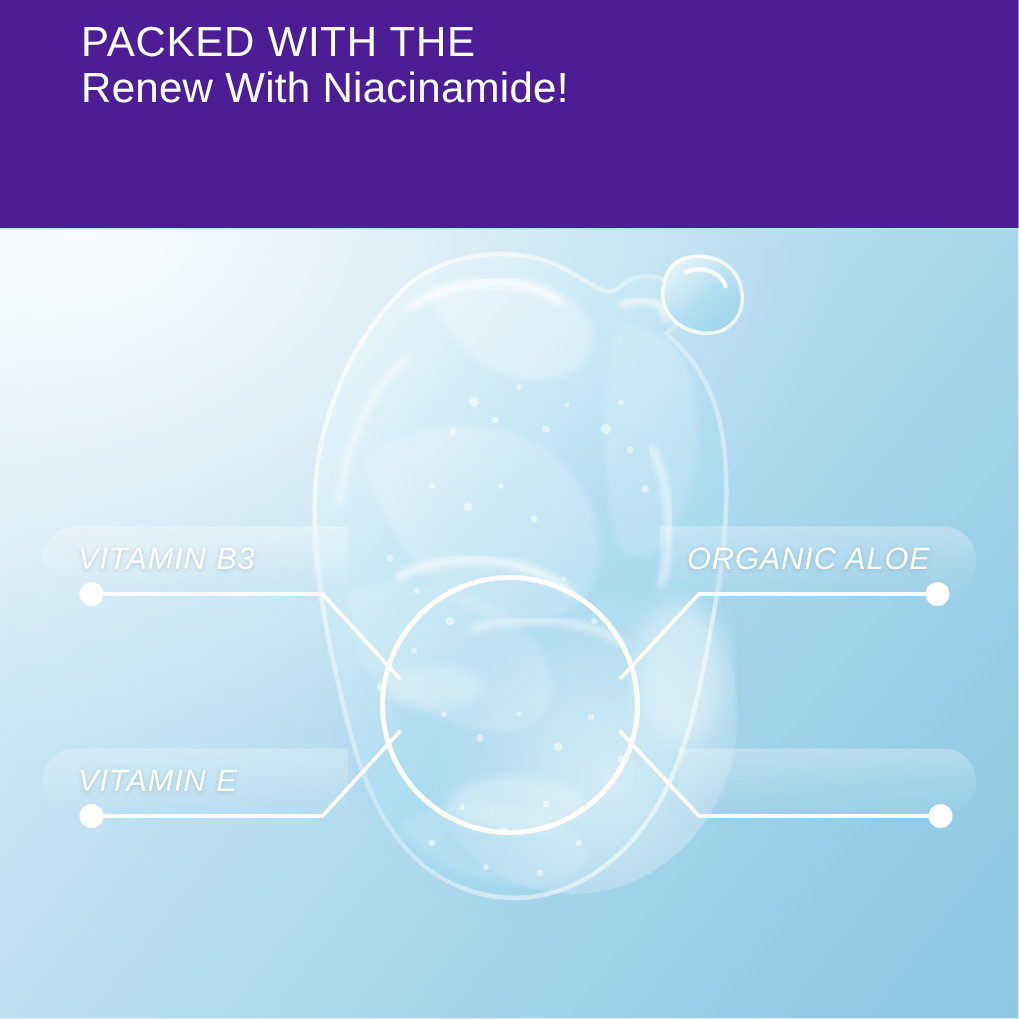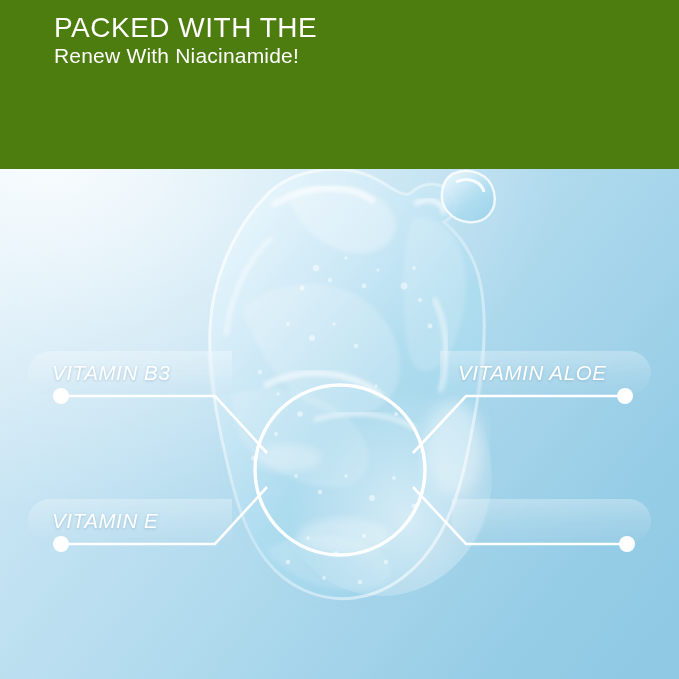--- a/index.html
+++ b/index.html
@@ -14,22 +14,22 @@
     overflow: hidden;
     font-family: "Liberation Sans", sans-serif;
     background: #b6dcee;
   }
 
   
   .header-band {
     position: absolute;
     left: 0; top: 0;
     width: 679px;
-    height: 169px;
-    background: #4d7c0f;
+    height: 152px;
+    background: #4c1d95;
     z-index: 20;
     text-decoration: underline;
   }
   .header-text {
     position: absolute;
     left: 54px;
     top: 14px;
     color: #ffffff;
     line-height: 1.0;
   }
@@ -54,21 +54,21 @@
     font-weight: 800;
     letter-spacing: -0.3px;
   }
   .hline-3 {
     font-size: 29px;
     font-weight: 800;
     letter-spacing: -0.3px;
     margin-bottom: 5px;
   }
   .hline-4 {
-    font-size: 21px;
+    font-size: 28px;
     font-weight: 300;
     letter-spacing: 0.2px;
   }
 
   
   .stage {
     position: absolute;
     left: 0; top: 153px;
     width: 679px;
     height: 526px;
@@ -312,19 +312,19 @@
       <circle class="hub-circle" cx="340" cy="317" r="85"></circle>
 
       <circle class="node-dot" cx="61" cy="243" r="8"></circle>
       <circle class="node-dot" cx="625" cy="243" r="8"></circle>
       <circle class="node-dot" cx="61" cy="391" r="8"></circle>
       <circle class="node-dot" cx="627" cy="391" r="8"></circle>
     </svg>
 
     <span class="pill-label" style="left:52px; top:208px;">VITAMIN B3</span>
 
-    <span class="pill-label" style="left:458px; top:208px;">VITAMIN ALOE</span>
+    <span class="pill-label" style="left:458px; top:208px;">ORGANIC ALOE</span>
 
     <span class="pill-label" style="left:52px; top:356px;">VITAMIN E</span>
 
 
   </div>
 </div>
 
 </body></html>

